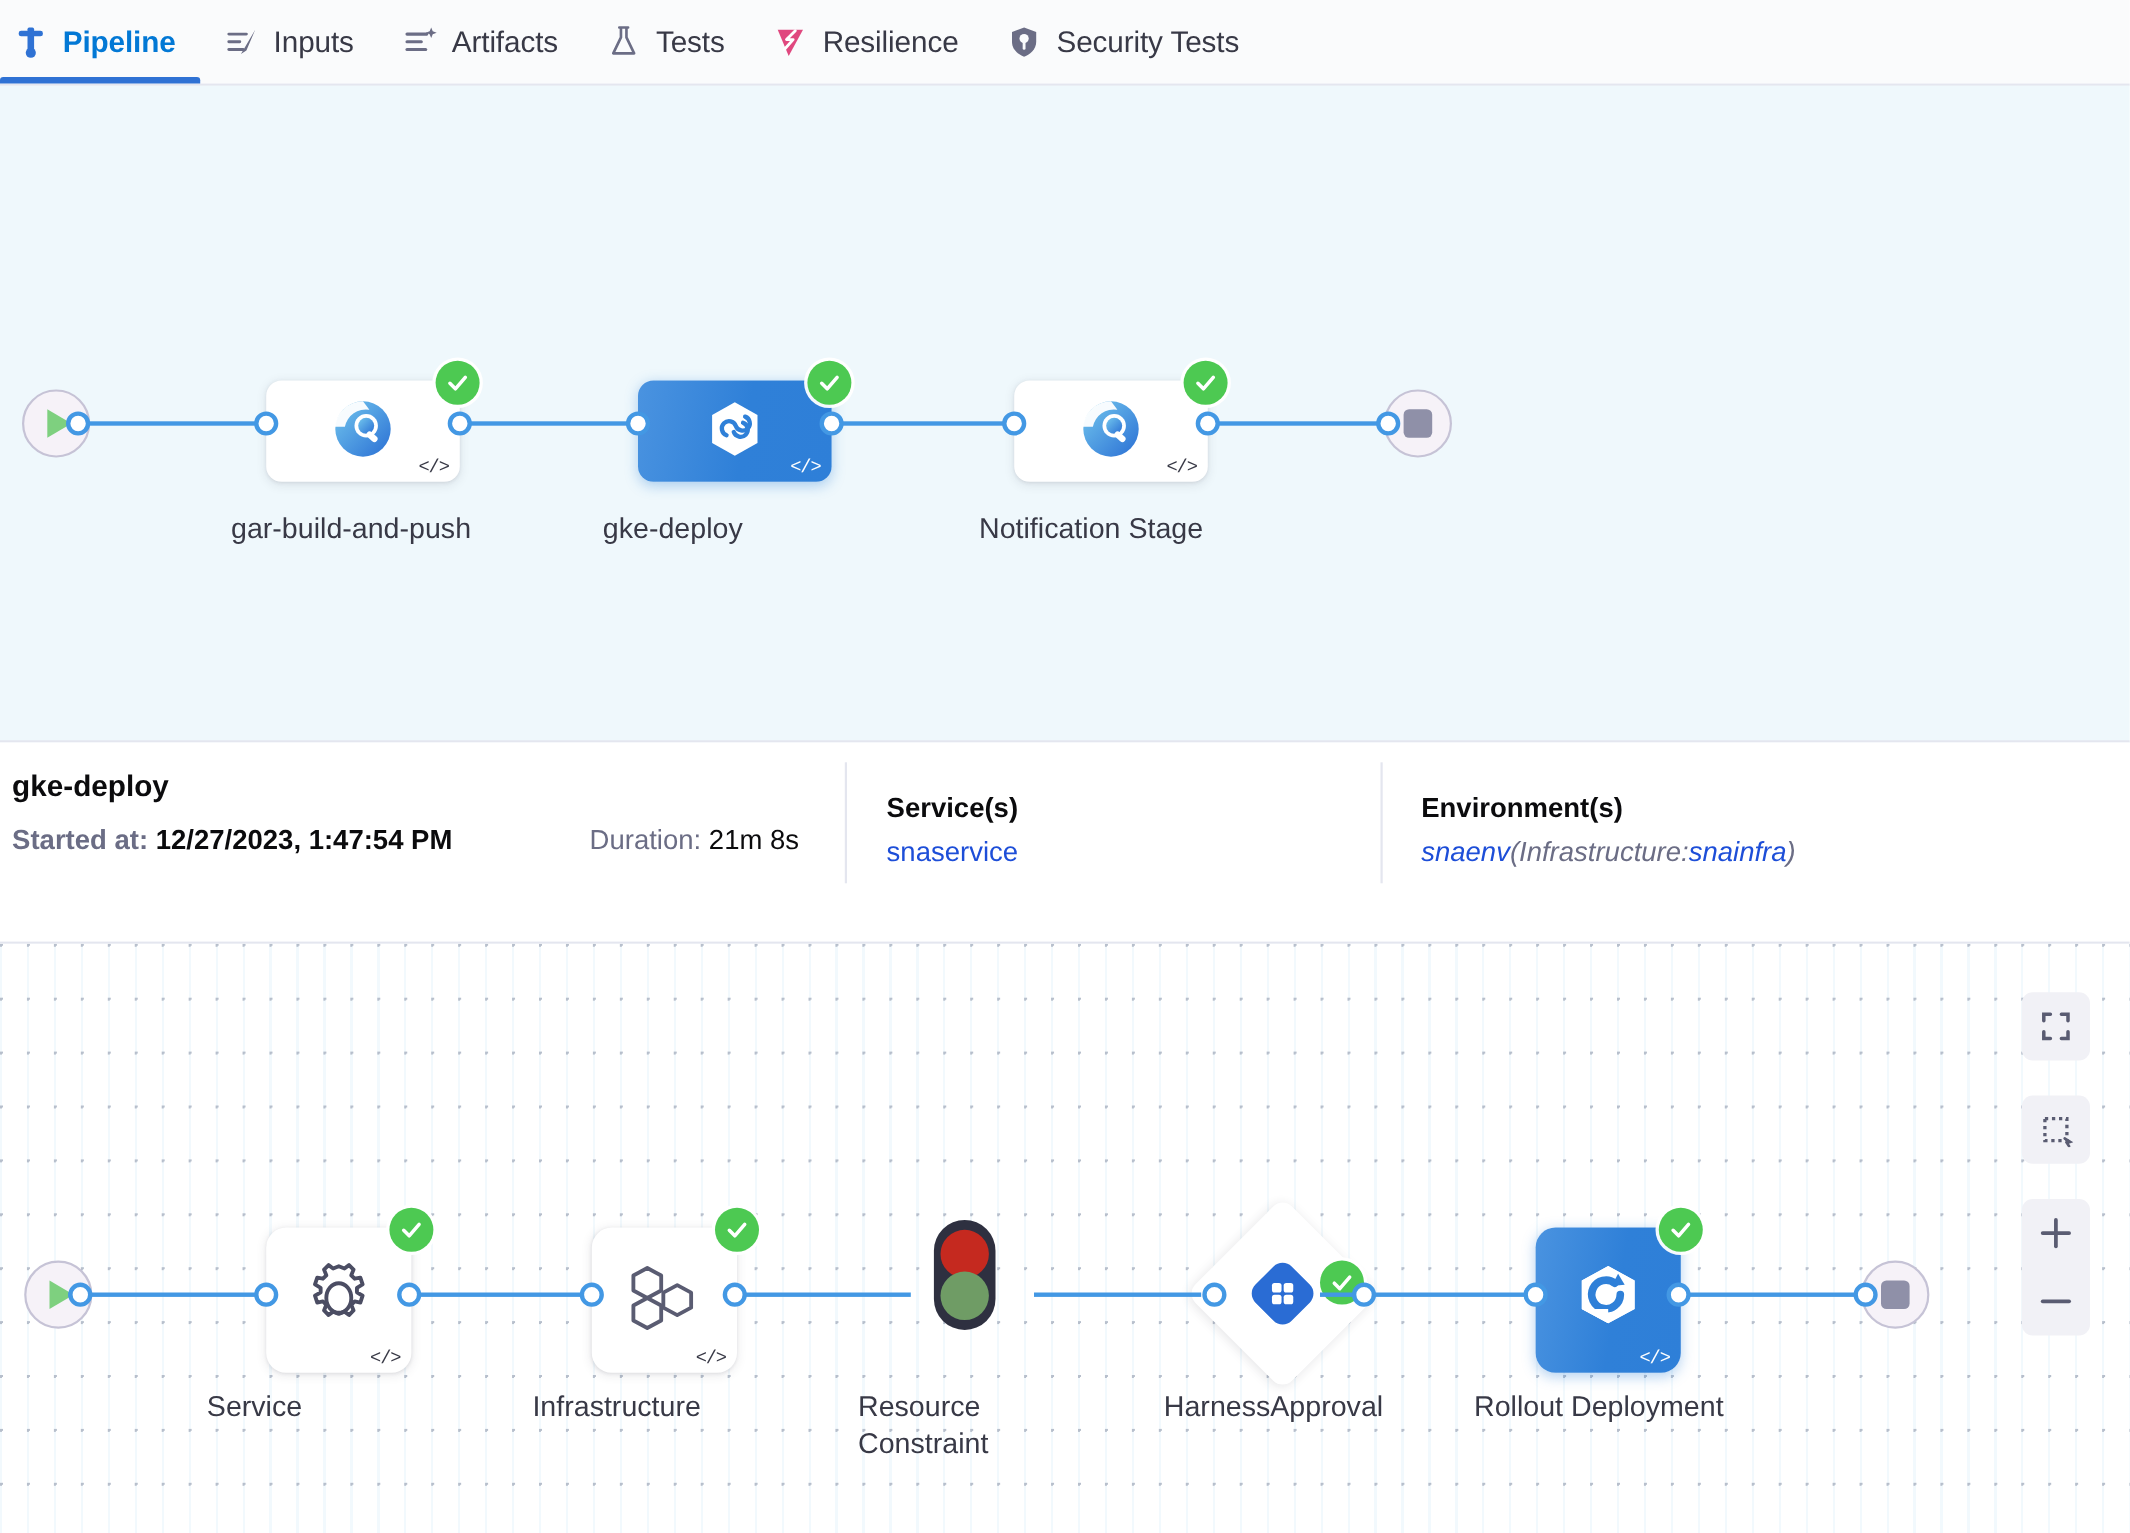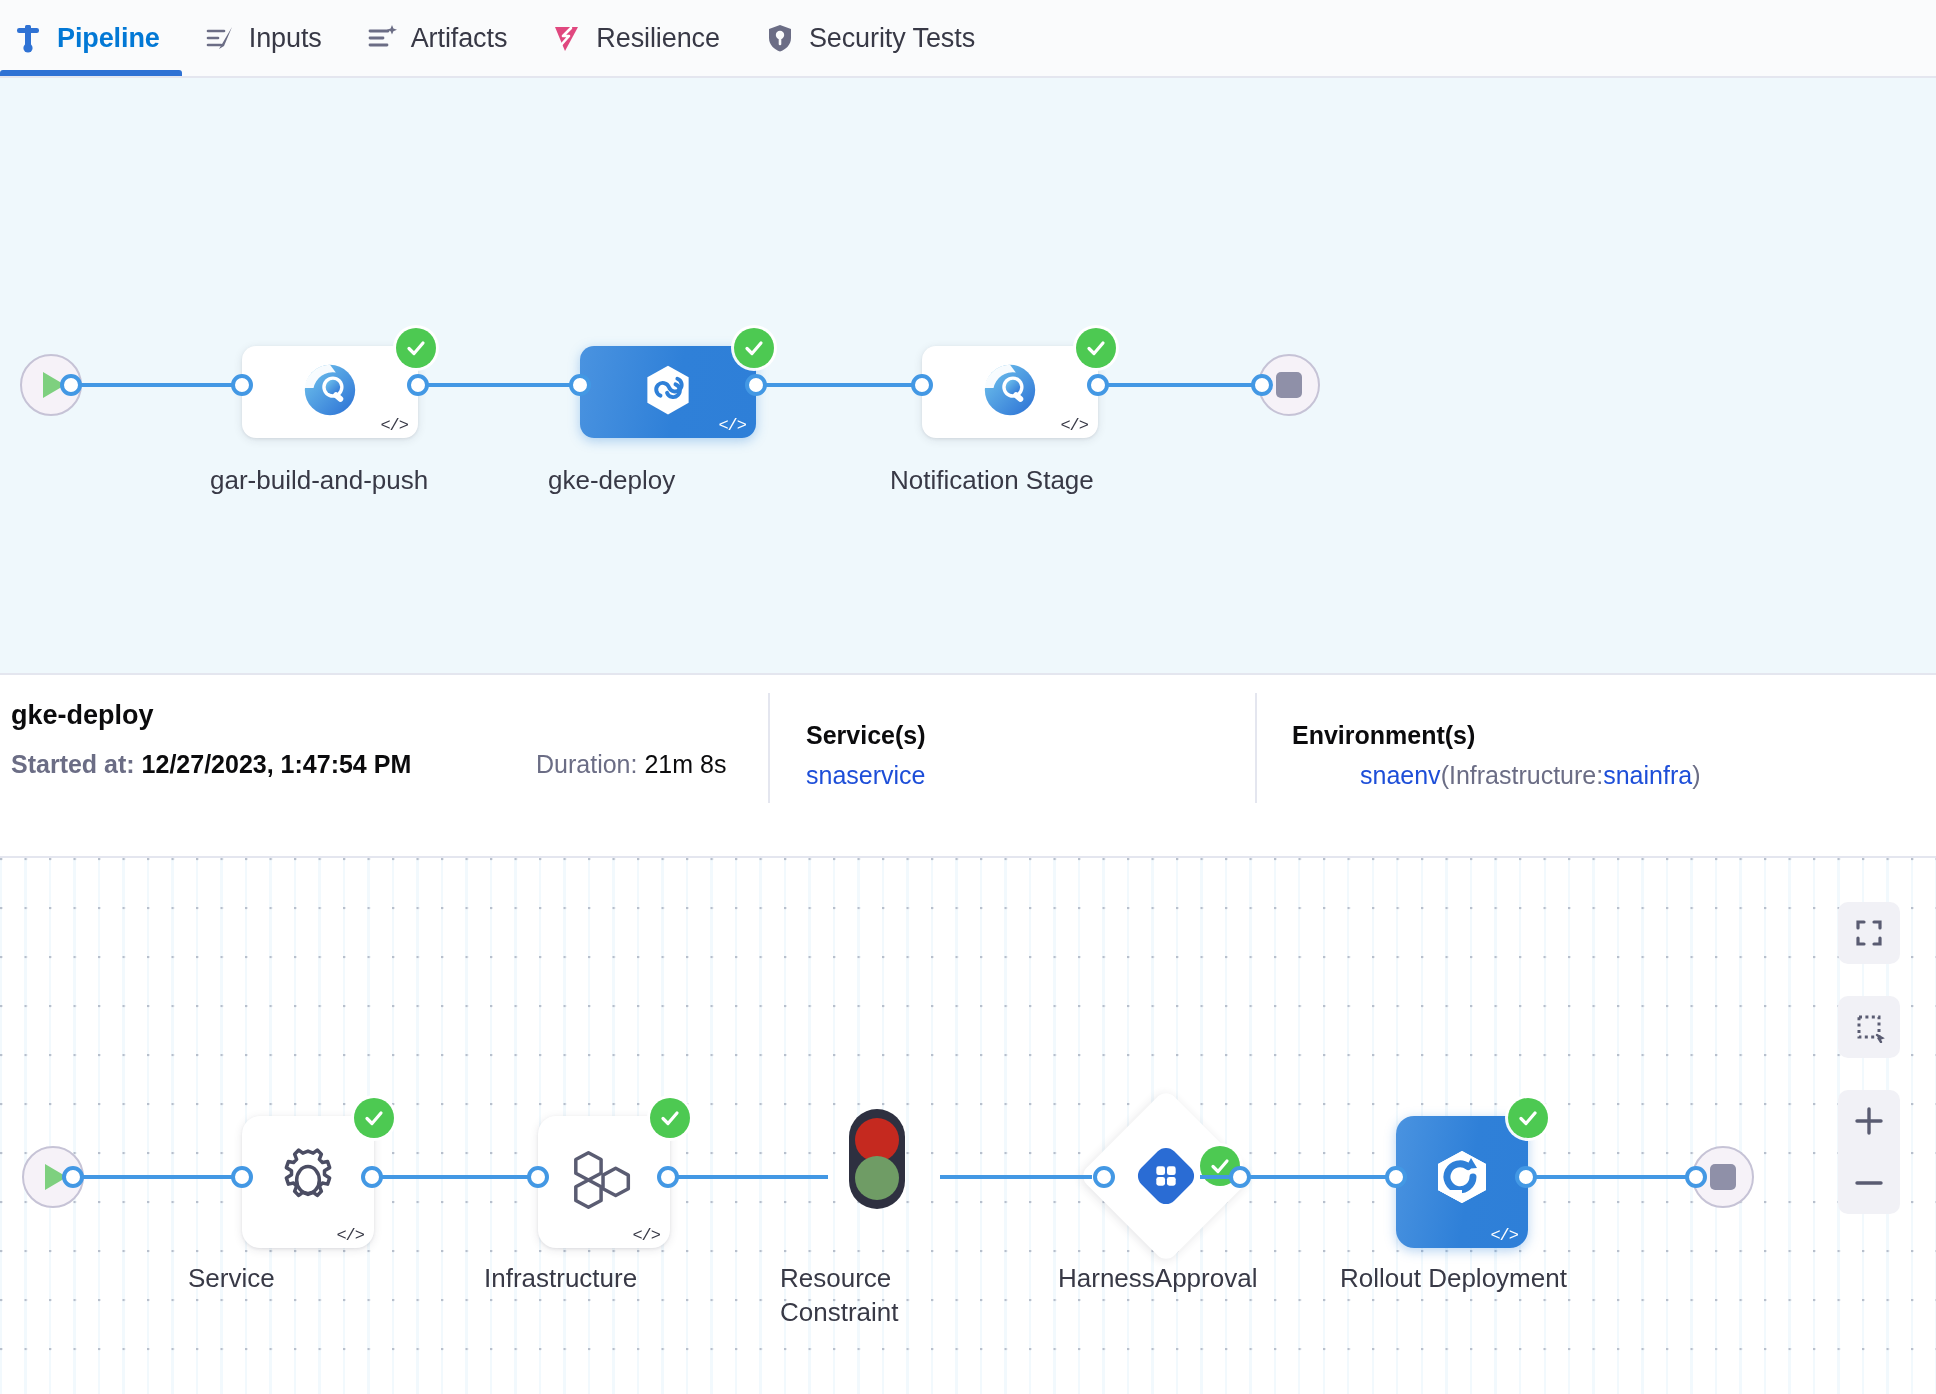--- a/index.html
+++ b/index.html
@@ -211,20 +211,28 @@
         <line x1="4" y1="9" x2="22" y2="9"></line>
         <line x1="4" y1="16" x2="17" y2="16"></line>
         <line x1="4" y1="23" x2="21" y2="23"></line>
       </g>
       <path d="M26 3 l1.4 3.4 L31 7.8 l-3.6 1.4 L26 12.6 l-1.4-3.4 L21 7.8 l3.6-1.4 Z" fill="#6b6d85"></path>
       </svg>
     </span>
     <span class="tab-label">Artifacts</span>
   </div>
 
+  <div class="tab">
+    <span class="tab-icon">
+      <svg viewBox="0 0 32 32">
+        <path d="M12 3 h8 M13.5 3 v9 L6.5 26.5 h19 L18.5 12 V3" fill="none" stroke="#6b6d85" stroke-width="2.4" stroke-linejoin="round" stroke-linecap="round"></path>
+      </svg>
+    </span>
+    <span class="tab-label">Tests</span>
+  </div>
 
   <div class="tab">
     <span class="tab-icon">
       <svg viewBox="0 0 32 32">
         <path d="M4 5 L27 5 L14 29 Z" fill="#e0487f"></path>
         <path d="M20 6 L12 14 h6 L10 23" fill="none" stroke="#ffffff" stroke-width="2.6" stroke-linejoin="round" stroke-linecap="round"></path>
         <path d="M20 6 L12 14 h6 L10 23" fill="none" stroke="#c8376c" stroke-width="1" opacity="0"></path>
       </svg>
     </span>
     <span class="tab-label">Resilience</span>
@@ -356,21 +364,21 @@
   <div class="vdiv" style="left:768px;"></div>
 
   <div class="col-head" style="left:806px; top:724px; top:46px;">Service(s)</div>
   <div class="col-val" style="left:806px; top:86px;">
     <a href="#">snaservice</a>
   </div>
 
   <div class="vdiv" style="left:1255px;"></div>
 
   <div class="col-head" style="left:1292px; top:46px;">Environment(s)</div>
-  <div class="col-val" style="left:1360px; top:86px;">
+  <div class="col-val" style="left:1292px; top:86px;font-style:italic;">
     <a href="#">snaenv</a><span class="muted">(Infrastructure:</span><a href="#">snainfra</a><span class="muted">)</span>
   </div>
 </div>
 
 <div class="exec-panel">
 
   <div class="link" style="left:62px;  top:317px; width:180px;"></div>
   <div class="link" style="left:372px; top:317px; width:166px;"></div>
   <div class="link" style="left:660px; top:317px; width:168px;"></div>
   <div class="link" style="left:940px; top:317px; width:152px;"></div>

